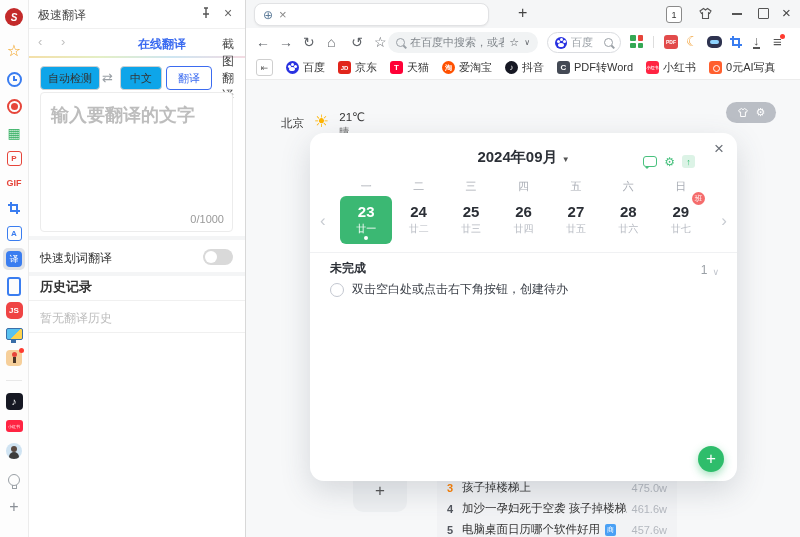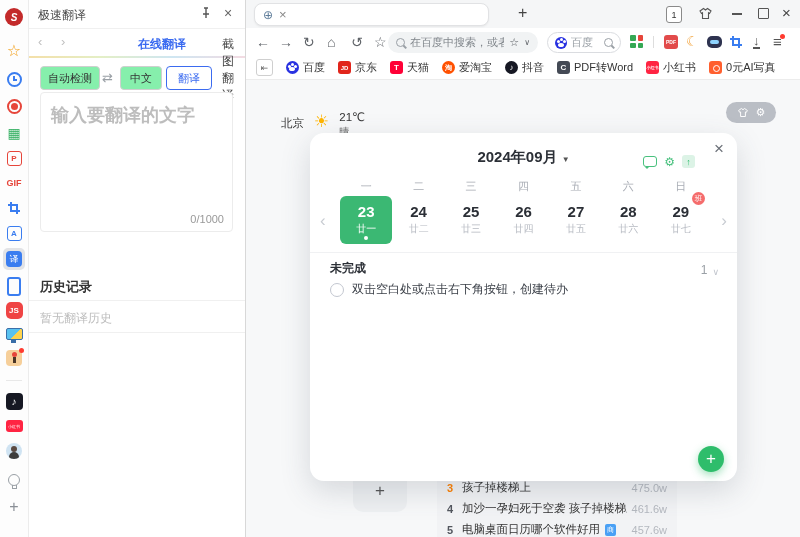--- a/index.html
+++ b/index.html
@@ -49,21 +49,21 @@
   .tp-title{position:absolute;left:10px;top:7px;font-size:12px;color:#4a4a4a;}
   .tp-pin{position:absolute;left:172px;top:7px;}
   .tp-close{position:absolute;left:196px;top:5px;font-size:14px;color:#666;}
   .tp-nav{position:relative;height:27px;}
   .tp-back{position:absolute;left:10px;top:5px;color:#c0c0c0;font-size:13px;}
   .tp-fwd{position:absolute;left:33px;top:5px;color:#c0c0c0;font-size:13px;}
   .tp-tab-on{position:absolute;left:110px;top:7px;color:#3b6bf0;font-weight:bold;font-size:12px;}
   .tp-tab-shot{position:absolute;left:175px;top:7px;color:#444;font-size:12px;margin-left:19px;}
   .tp-grad{height:2px;background:linear-gradient(90deg,#f4dfa8,#e4efc6,#cfe6f2,#f3dbe2);}
   .tp-ctrl{position:relative;height:36px;margin-top:6px;}
-  .btn-lang{position:absolute;top:2px;height:22px;border:1px solid #cfcfcf;border-radius:4px;background:#86efac;font-size:11px;color:#333;display:flex;align-items:center;justify-content:center;}
+  .btn-lang{position:absolute;top:2px;height:22px;border:1px solid #cfcfcf;border-radius:4px;background:#0ea5e9;font-size:11px;color:#333;display:flex;align-items:center;justify-content:center;}
   .swap{position:absolute;left:74px;top:6px;color:#9aa0a6;font-size:13px;}
   .btn-go{position:absolute;left:138px;top:2px;width:44px;height:22px;border:1px solid #3b6bf0;border-radius:4px;color:#3b6bf0;background:#fff;font-size:11px;display:flex;align-items:center;justify-content:center;}
   .tp-box{position:absolute;left:12px;top:92px;width:191px;height:138px;border:1px solid #ececec;border-radius:4px;background:#fff;}
   .tp-ph{position:absolute;left:10px;top:10px;color:#bdbdbd;font-size:18px;font-weight:bold;}
   .tp-count{position:absolute;right:8px;bottom:6px;color:#999;font-size:11px;}
   .tp-row{position:absolute;left:0;top:236px;width:217px;height:32px;border-top:4px solid #f4f5f6;border-bottom:4px solid #f4f5f6;}
   .tp-row-label{position:absolute;left:12px;top:10px;font-size:12px;color:#333;}
   .toggle{position:absolute;right:12px;top:9px;width:30px;height:16px;border-radius:8px;background:#d9d9d9;}
   .toggle::after{content:"";position:absolute;left:2px;top:2px;width:12px;height:12px;border-radius:50%;background:#fff;}
   .tp-hist-title{position:absolute;left:12px;top:278px;font-size:13px;font-weight:bold;color:#333;}
@@ -259,20 +259,24 @@
     <div class="tp-ctrl">
       <span class="btn-lang" style="left:12px;width:58px">自动检测</span>
       <span class="swap">⇄</span>
       <span class="btn-lang" style="left:92px;width:40px">中文</span>
       <span class="btn-go">翻译</span>
     </div>
     <div class="tp-box">
       <span class="tp-ph">输入要翻译的文字</span>
       <span class="tp-count">0/1000</span>
     </div>
+    <div class="tp-row">
+      <span class="tp-row-label">快速划词翻译</span>
+      <span class="toggle"></span>
+    </div>
     <div class="tp-hist-title">历史记录</div>
     <div class="tp-hist-div"></div>
     <div class="tp-hist-empty">暂无翻译历史</div>
     <div class="tp-hist-div2"></div>
   </div>
 
   <div class="browser">
 
     <div class="tabstrip">
       <div class="tab">

